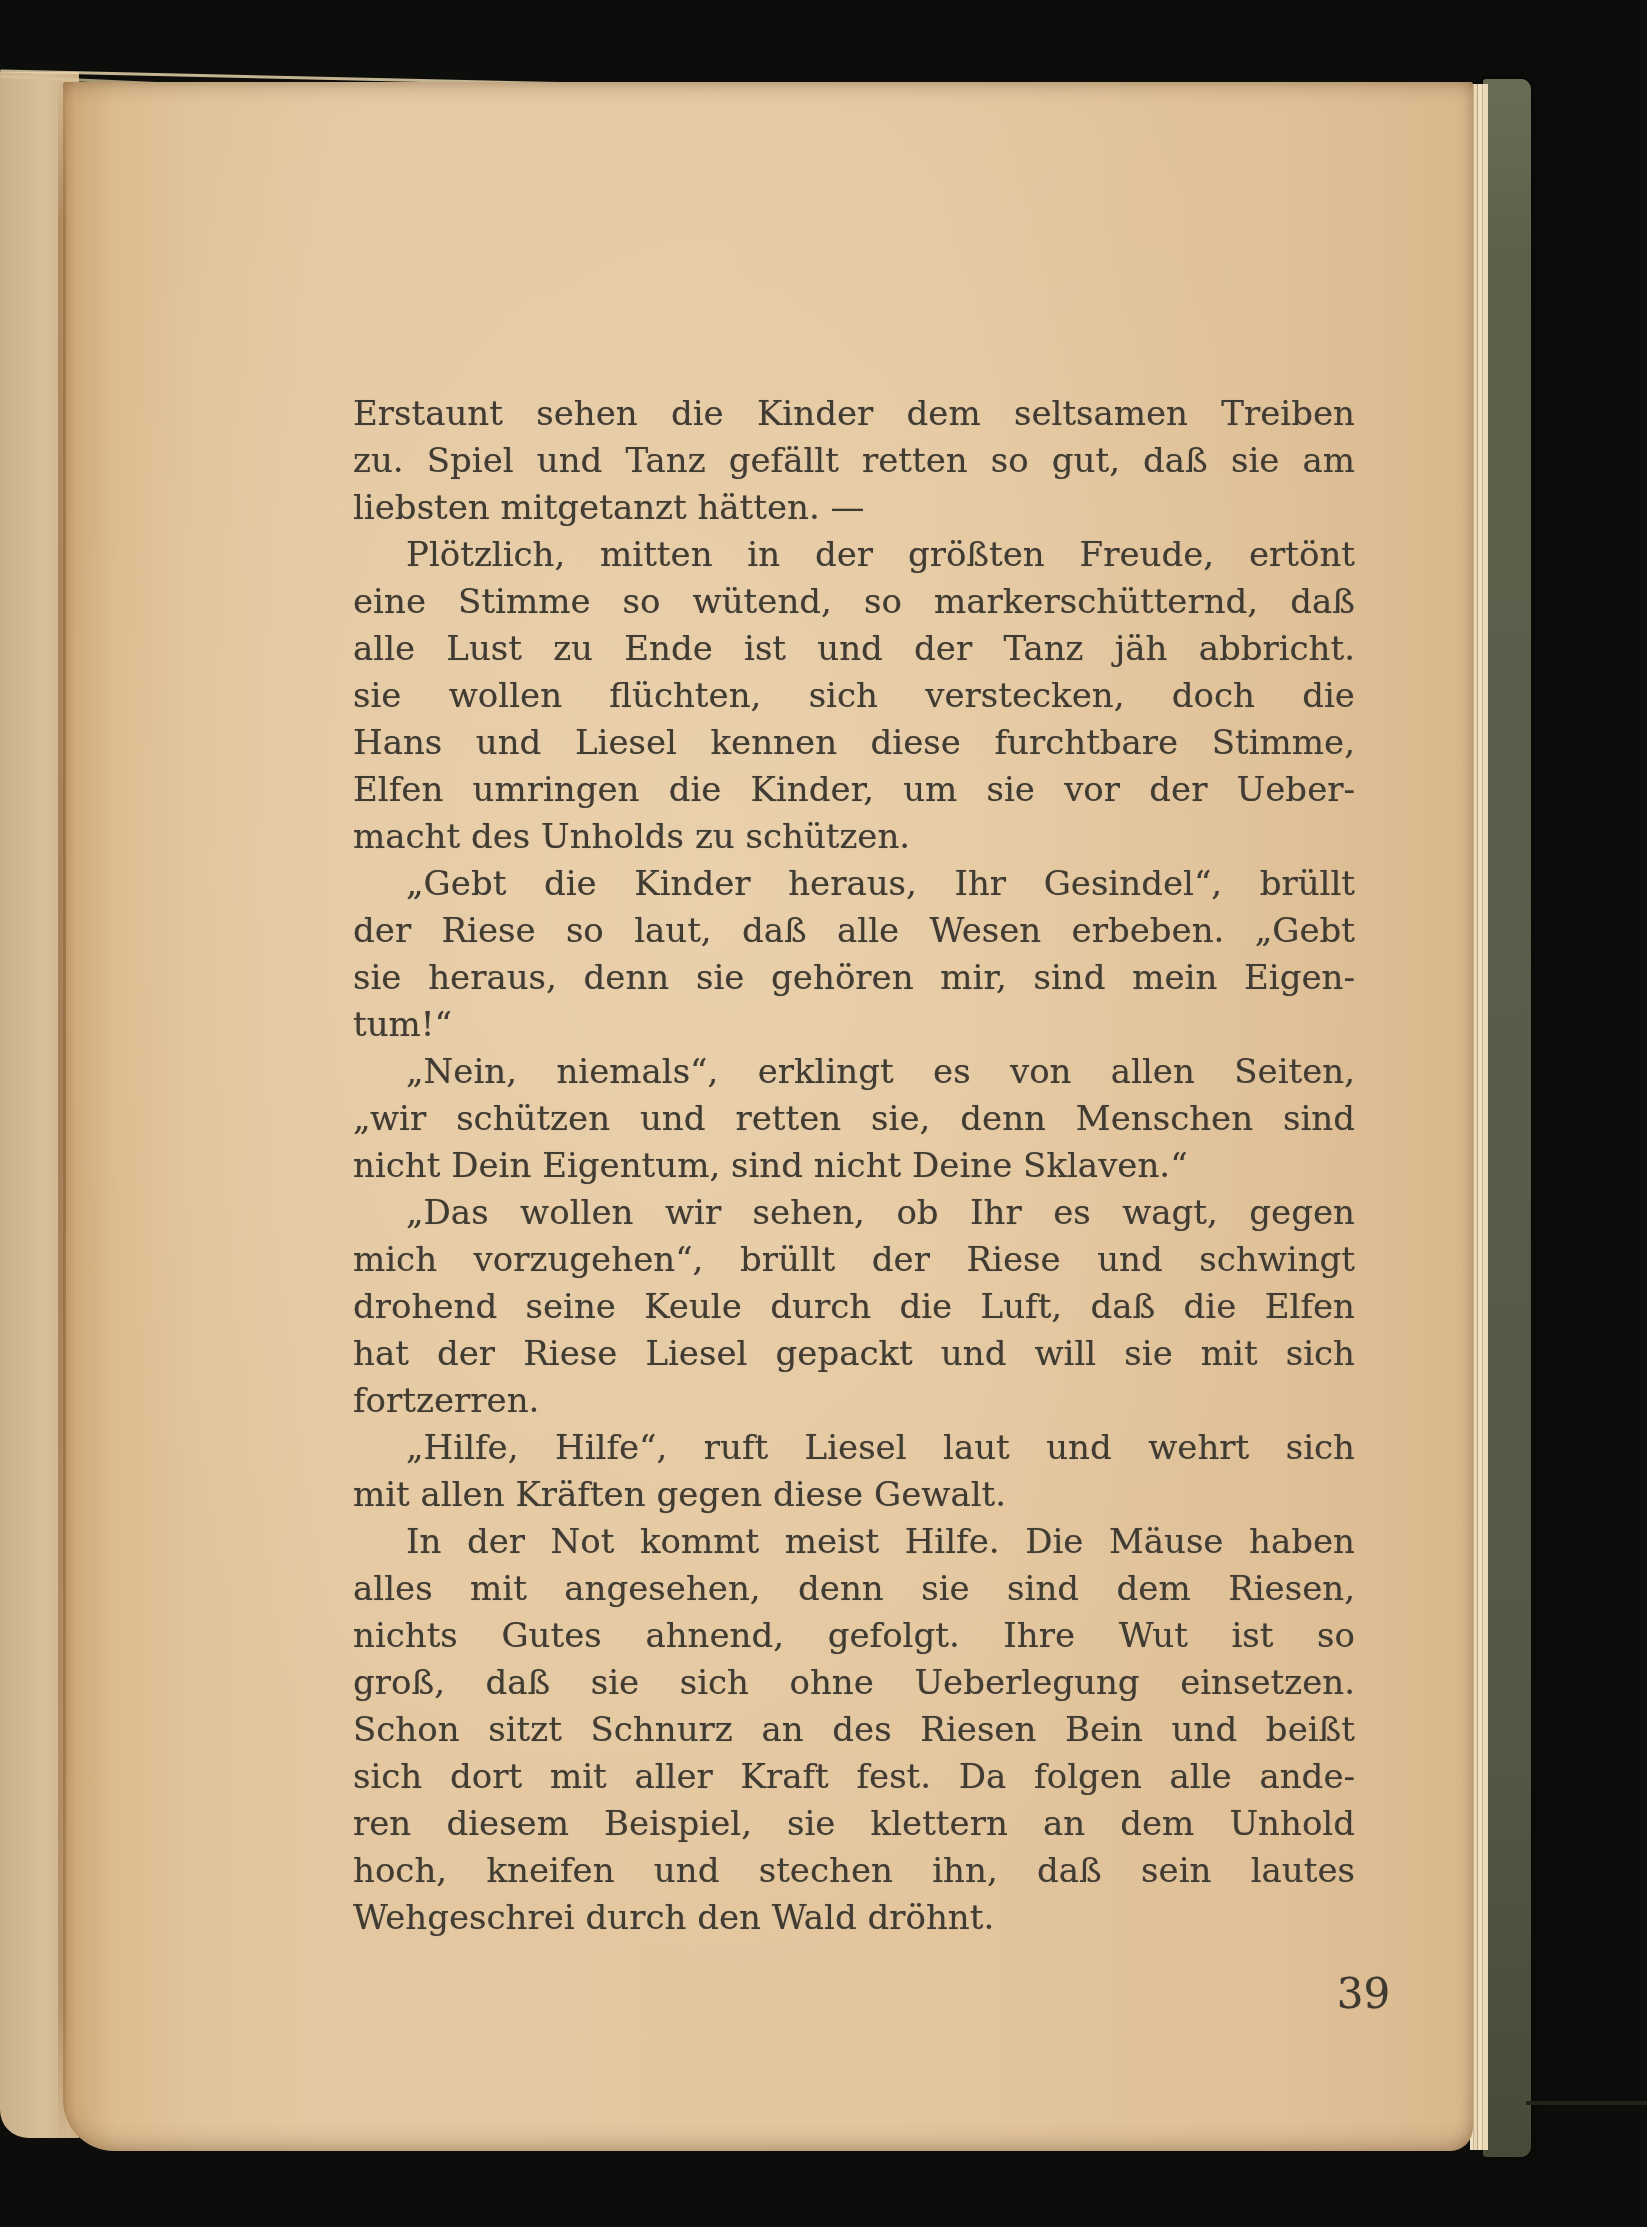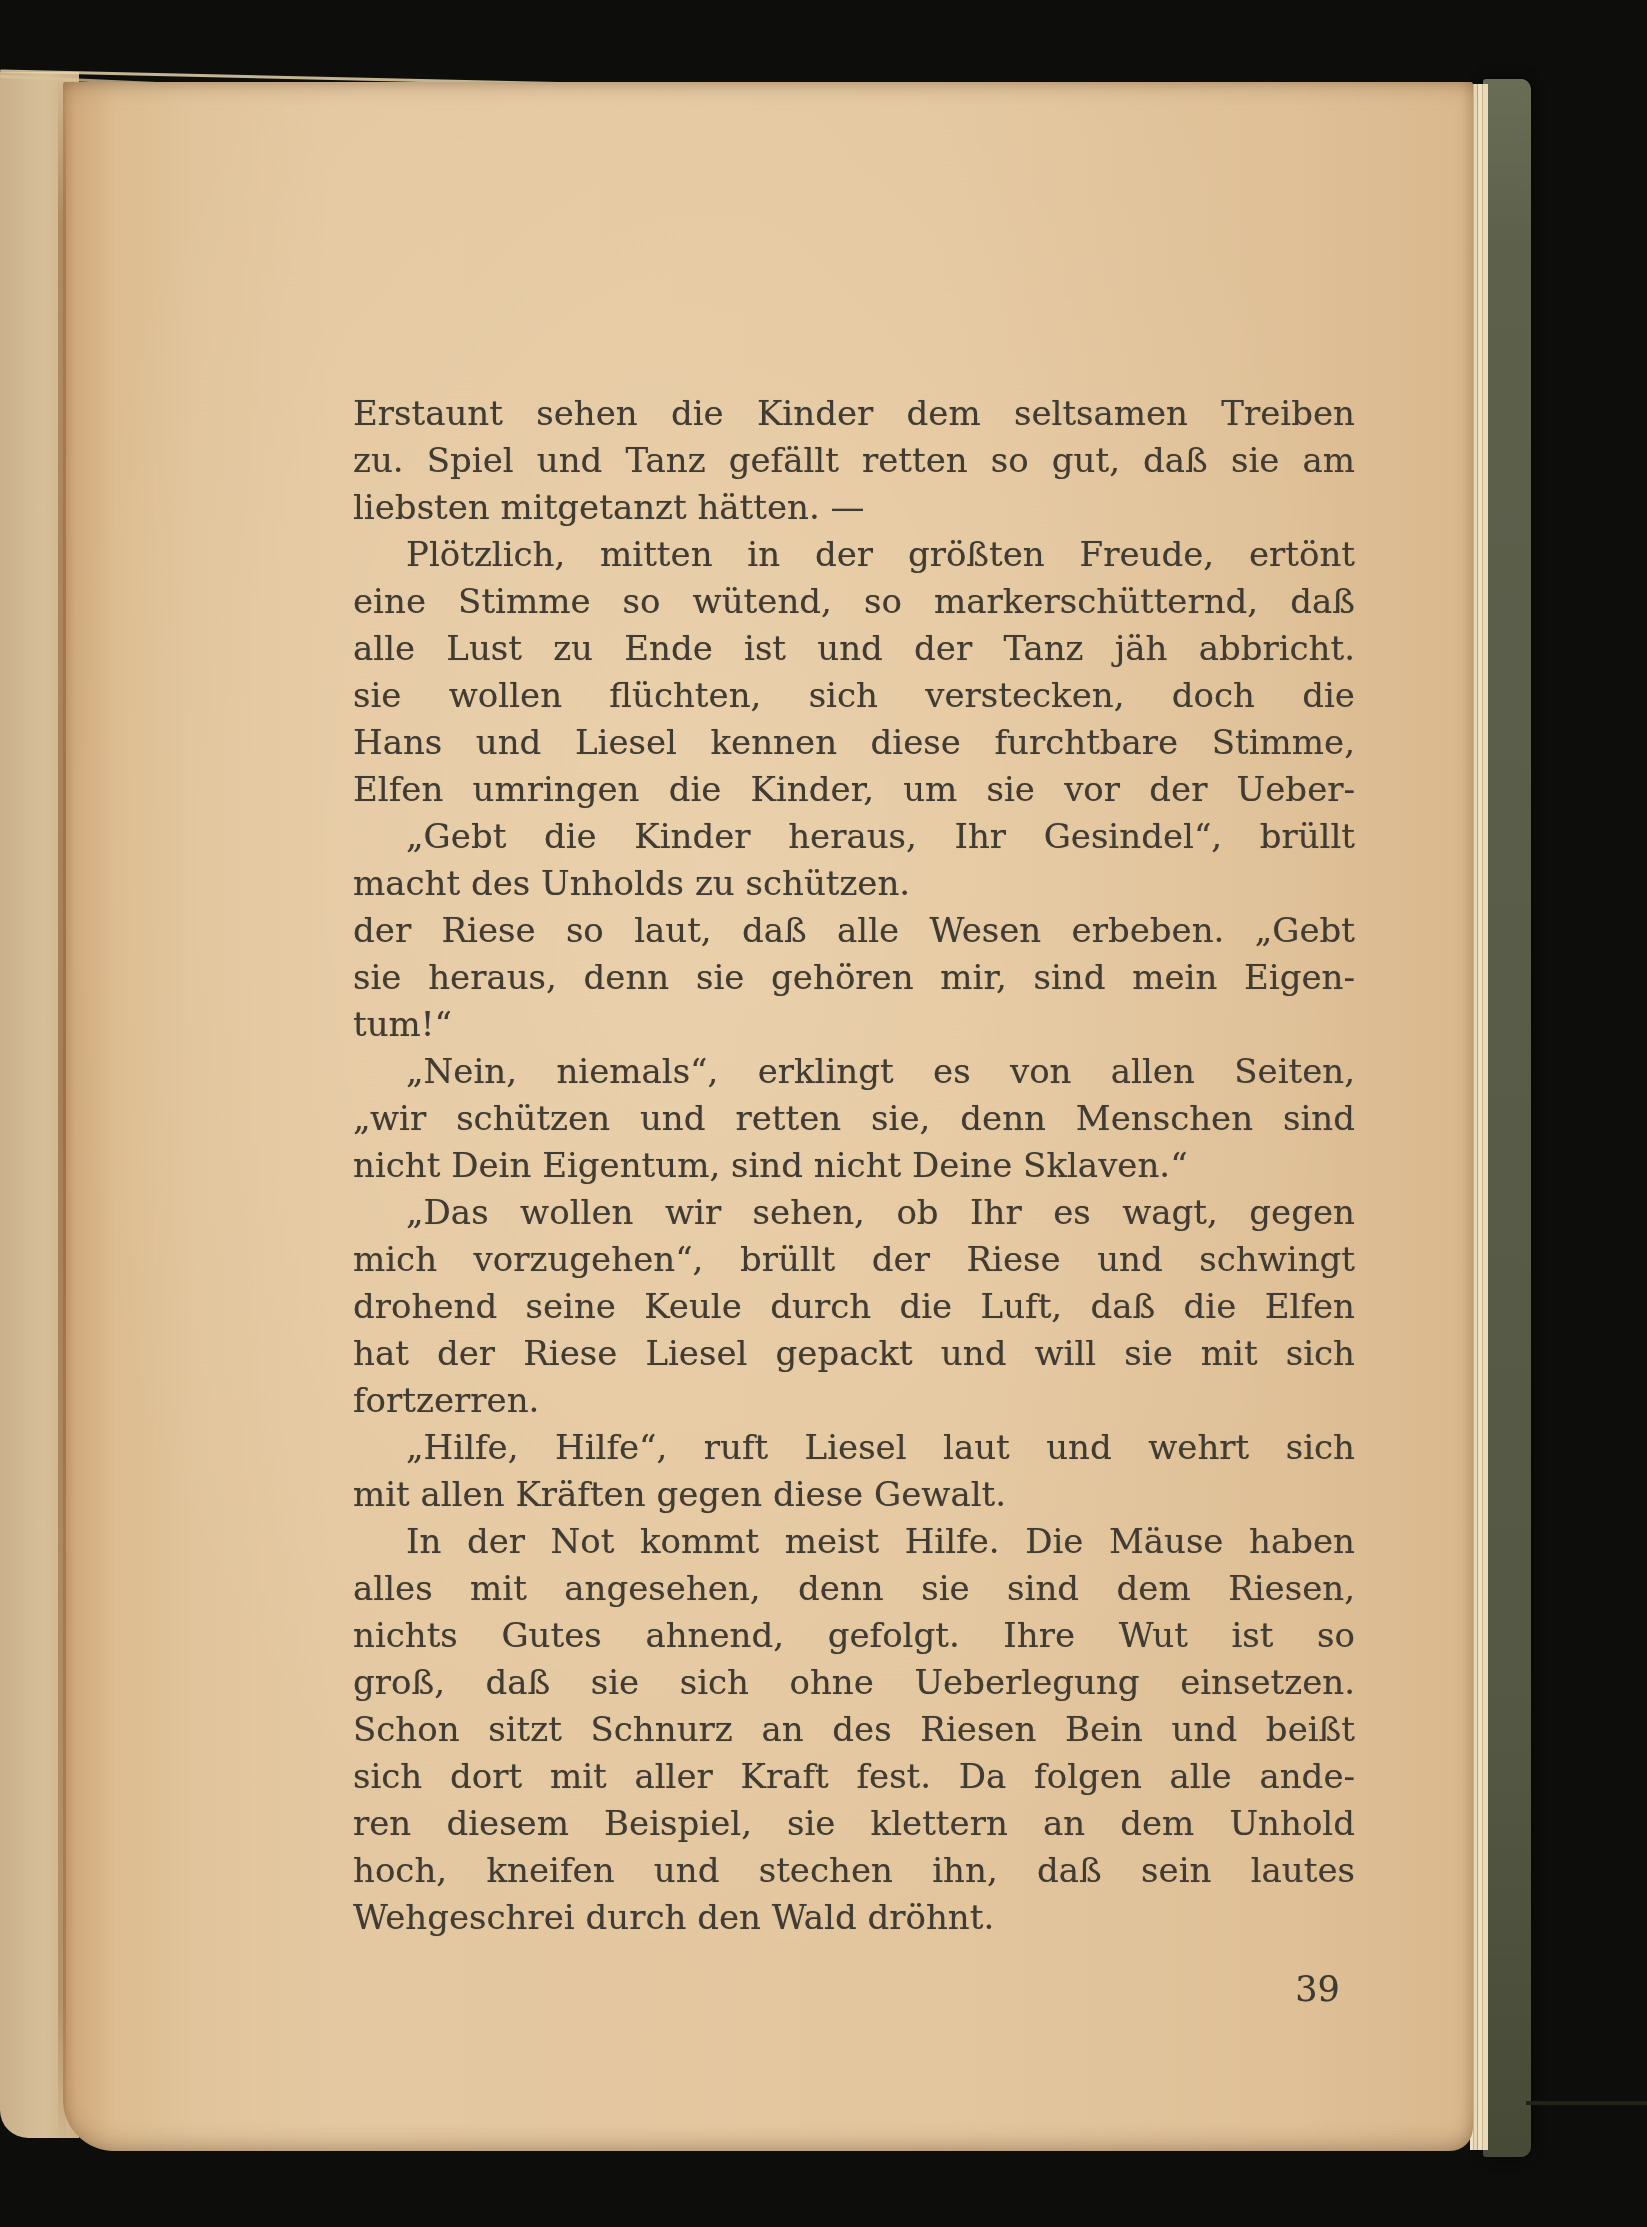--- a/index.html
+++ b/index.html
@@ -111,24 +111,24 @@
     text-shadow: 0 0 0.8px rgba(65,55,42,.45);
   }
   .line {
     text-align: justify;
     text-align-last: justify;
   }
   .line.indent { padding-left: 53px; }
   .line.end { text-align-last: left; }
   .page-number {
     position: absolute;
-    left: 1268px; top: 1969px;
+    left: 1314px; top: 1969px;
     width: 99px;
     text-align: center;
-    font-size: 35px;
+    font-size: 42px;
     color: #3e3a31;
     text-shadow: 0 0 0.8px rgba(62,58,49,.45);
   }
 </style>
 </head>
 <body>
 
 <div class="stage">
 
   <div class="cover-board"></div>
@@ -143,22 +143,22 @@
     <div class="textblock">
       <div class="line">Erstaunt sehen die Kinder dem seltsamen Treiben</div>
       <div class="line">zu. Spiel und Tanz gefällt retten so gut, daß sie am</div>
       <div class="line end">liebsten mitgetanzt hätten. —</div>
       <div class="line indent">Plötzlich, mitten in der größten Freude, ertönt</div>
       <div class="line">eine Stimme so wütend, so markerschütternd, daß</div>
       <div class="line">alle Lust zu Ende ist und der Tanz jäh abbricht.</div>
       <div class="line">sie wollen flüchten, sich verstecken, doch die</div>
       <div class="line">Hans und Liesel kennen diese furchtbare Stimme,</div>
       <div class="line">Elfen umringen die Kinder, um sie vor der Ueber-</div>
+      <div class="line end">macht des Unholds zu schützen.</div>
       <div class="line indent">„Gebt die Kinder heraus, Ihr Gesindel“, brüllt</div>
-      <div class="line end">macht des Unholds zu schützen.</div>
       <div class="line">der Riese so laut, daß alle Wesen erbeben. „Gebt</div>
       <div class="line">sie heraus, denn sie gehören mir, sind mein Eigen-</div>
       <div class="line end">tum!“</div>
       <div class="line indent">„Nein, niemals“, erklingt es von allen Seiten,</div>
       <div class="line">„wir schützen und retten sie, denn Menschen sind</div>
       <div class="line end">nicht Dein Eigentum, sind nicht Deine Sklaven.“</div>
       <div class="line indent">„Das wollen wir sehen, ob Ihr es wagt, gegen</div>
       <div class="line">mich vorzugehen“, brüllt der Riese und schwingt</div>
       <div class="line">drohend seine Keule durch die Luft, daß die Elfen</div>
       <div class="line">hat der Riese Liesel gepackt und will sie mit sich</div>

